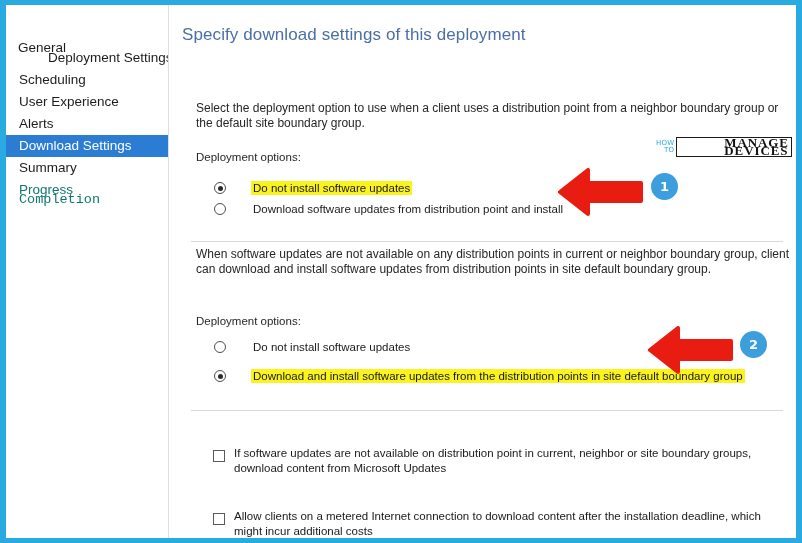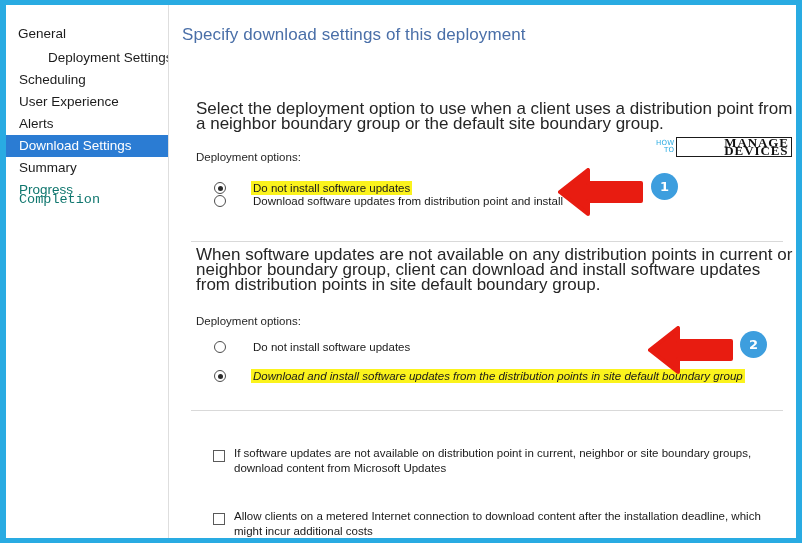--- a/index.html
+++ b/index.html
@@ -85,21 +85,21 @@
     top: 20px;
     font-size: 17px;
     color: #4a6fa8;
     letter-spacing: 0.1px;
     white-space: nowrap;
   }
 
   .intro-text {
     position: absolute;
     left: 27px;
-    font-size: 17px;
+    font-size: 12px;
     color: #262626;
     line-height: 15px;
     width: 600px;
   }
   #intro-1 { top: 96px; }
   #intro-2 { top: 242px; width: 598px; }
 
   .section-label {
     position: absolute;
     left: 27px;
@@ -142,23 +142,23 @@
     color: #1a1a1a;
     margin-left: 25px;
     white-space: nowrap;
     padding: 1px 2px;
   }
   .radio-label.highlight {
     background: #fbf31d;
   }
 
   #radio-1a { top: 175px; }
-  #radio-1b { top: 188px; }
+  #radio-1b { top: 196px; }
   #radio-2a { top: 334px; }
-  #radio-2b { top: 363px; font-style: italic; }
+  #radio-2b { top: 363px; }
 
   
   .separator {
     position: absolute;
     left: 22px;
     width: 592px;
     height: 1px;
     background: #d9d9d9;
   }
   #sep-1 { top: 236px; }
@@ -254,21 +254,21 @@
   #badge-1 { left: 482px; top: 168px; }
   #badge-2 { left: 571px; top: 326px; }
 </style>
 </head>
 <body>
 
 <div id="screen">
   <div id="frame-inner">
 
     <div id="sidebar">
-      <div class="nav-item" style="top:18px;padding-left:12px;">General</div>
+      <div class="nav-item" style="top:32px;padding-left:12px;">General</div>
       <div class="nav-item" style="top:42px;padding-left:42px;">Deployment Settings</div>
       <div class="nav-item" style="top:64px;">Scheduling</div>
       <div class="nav-item" style="top:86px;">User Experience</div>
       <div class="nav-item" style="top:108px;">Alerts</div>
       <div class="nav-item selected" style="top:130px;">Download Settings</div>
       <div class="nav-item" style="top:152px;">Summary</div>
       <div class="nav-item disabled" style="top:174px;">Progress</div>
       <div class="nav-item disabled" style="top:184px;font-family:Liberation Mono, monospace;">Completion</div>
     </div>
     <div id="sidebar-divider"></div>

